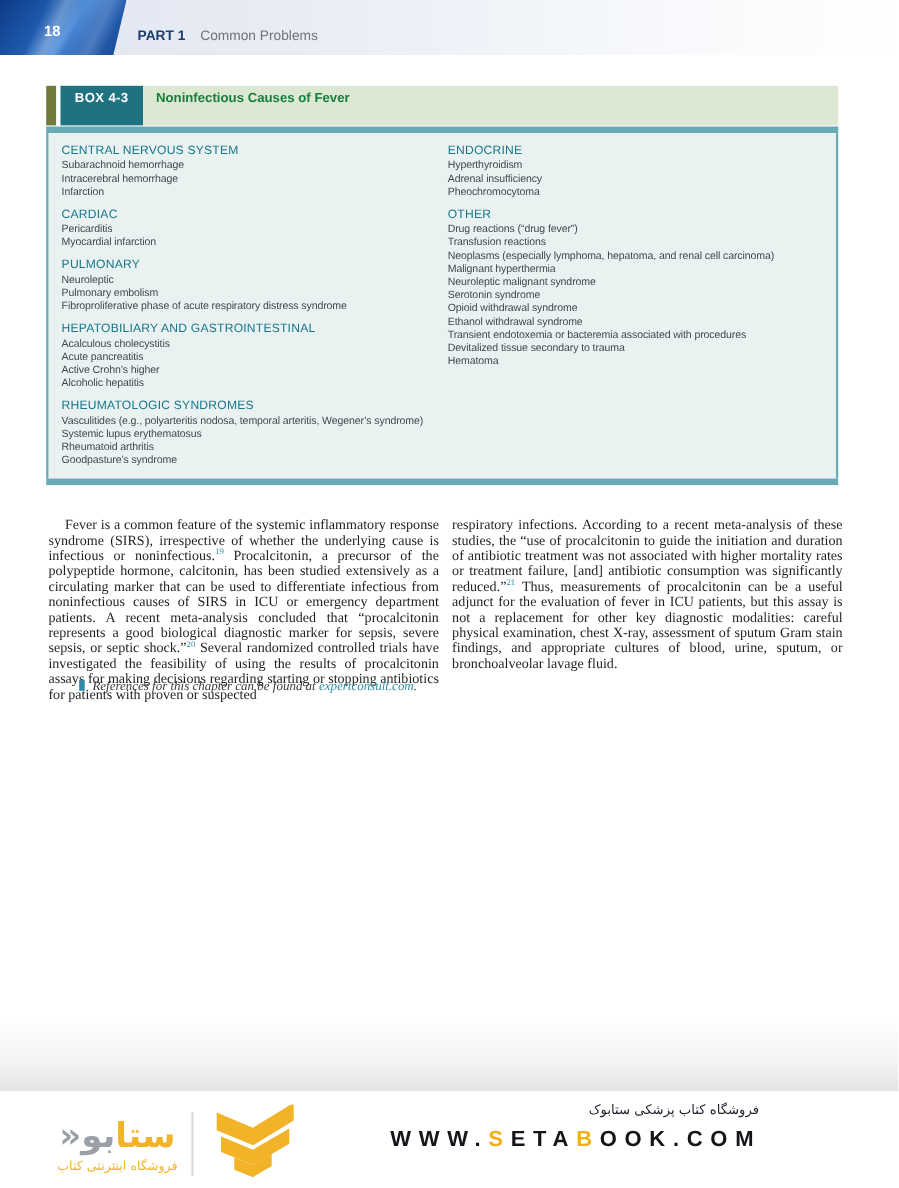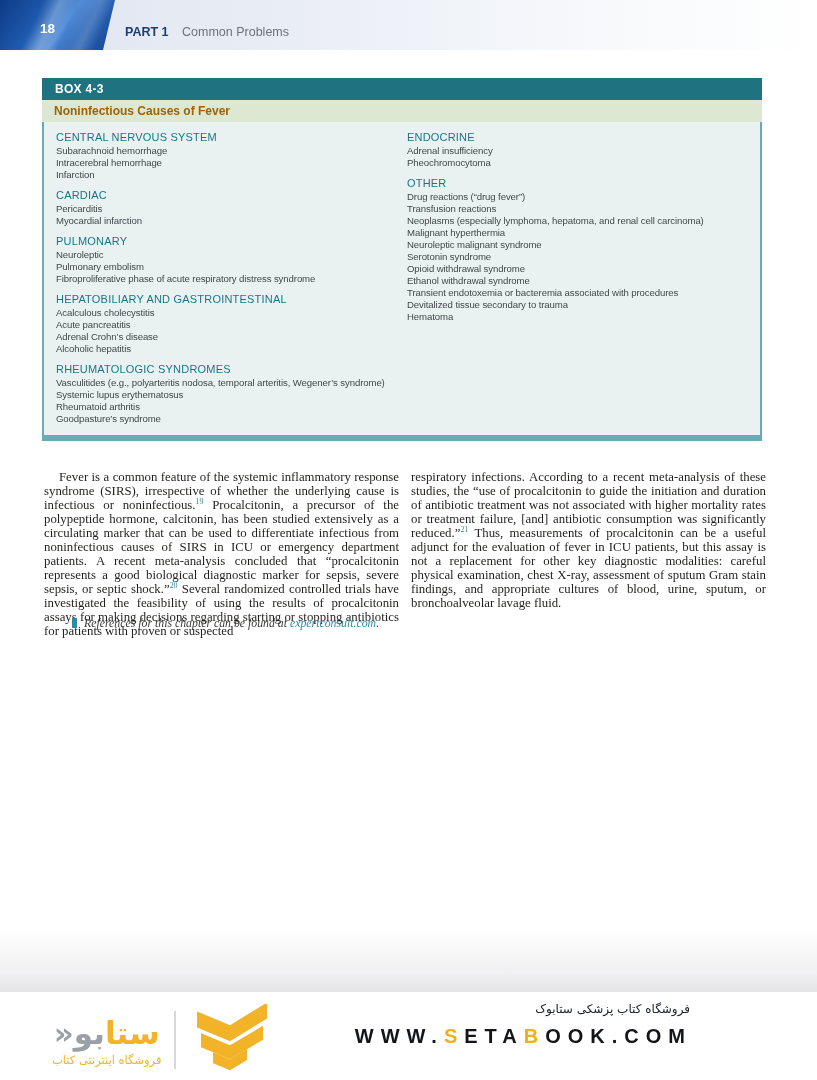--- a/index.html
+++ b/index.html
@@ -31,28 +31,28 @@
   }
   .part-line {
     position:absolute; top:25px; left:125px; z-index:2;
     font-family:"Liberation Sans", sans-serif; font-size:12.5px;
   }
   .part-label { font-weight:bold; color:#1b3e6f; }
   .part-title { color:#6e737a; margin-left:10px; }
 
   
   .box { position:absolute; left:42px; top:78px; width:720px; font-family:"Liberation Sans", sans-serif; }
-  .box-header { display:flex; height:36px;flex-direction:column; }
+  .box-header { display:flex; height:36px; }
   .box-olive { width:9px; background:#6f7a3c; margin-right:4px; }
   .box-label {
     background:#1f7280; color:#fff; font-weight:bold; font-size:12px;
     line-height:22px; padding:0 13px; letter-spacing:.3px;
   }
   .box-title-strip {
-    flex:1; background:#dce8d2; color:#a16207; font-weight:bold; font-size:12px;
+    flex:1; background:#dce8d2; color:#15803d; font-weight:bold; font-size:12px;
     line-height:22px; padding-left:12px;
   }
   .box-bar { height:6px; background:#68abb4; margin-top:1px; }
   .box-content {
     display:flex; background:#e9f2f1; min-height:293px;
     border-left:2px solid #68abb4; border-right:2px solid #68abb4;
     padding:2px 6px 10px 12px;
   }
   .box-col { width:50%; }
   .box-col.left { padding-right:10px; }
@@ -158,30 +158,31 @@
           <div class="sec-heading">CARDIAC</div>
           <div class="sec-item">Pericarditis</div>
           <div class="sec-item">Myocardial infarction</div>
           <div class="sec-heading">PULMONARY</div>
           <div class="sec-item">Neuroleptic</div>
           <div class="sec-item">Pulmonary embolism</div>
           <div class="sec-item">Fibroproliferative phase of acute respiratory distress syndrome</div>
           <div class="sec-heading">HEPATOBILIARY AND GASTROINTESTINAL</div>
           <div class="sec-item">Acalculous cholecystitis</div>
           <div class="sec-item">Acute pancreatitis</div>
-          <div class="sec-item">Adrenal Crohn’s disease</div>
+          <div class="sec-item">Active Crohn’s higher</div>
           <div class="sec-item">Alcoholic hepatitis</div>
           <div class="sec-heading">RHEUMATOLOGIC SYNDROMES</div>
           <div class="sec-item">Vasculitides (e.g., polyarteritis nodosa, temporal arteritis, Wegener’s syndrome)</div>
           <div class="sec-item">Systemic lupus erythematosus</div>
           <div class="sec-item">Rheumatoid arthritis</div>
           <div class="sec-item">Goodpasture’s syndrome</div>
         </div>
       <div class="box-col right">
           <div class="sec-heading">ENDOCRINE</div>
+          <div class="sec-item">Hyperthyroidism</div>
           <div class="sec-item">Adrenal insufficiency</div>
           <div class="sec-item">Pheochromocytoma</div>
           <div class="sec-heading">OTHER</div>
           <div class="sec-item">Drug reactions (“drug fever”)</div>
           <div class="sec-item">Transfusion reactions</div>
           <div class="sec-item">Neoplasms (especially lymphoma, hepatoma, and renal cell carcinoma)</div>
           <div class="sec-item">Malignant hyperthermia</div>
           <div class="sec-item">Neuroleptic malignant syndrome</div>
           <div class="sec-item">Serotonin syndrome</div>
           <div class="sec-item">Opioid withdrawal syndrome</div>

